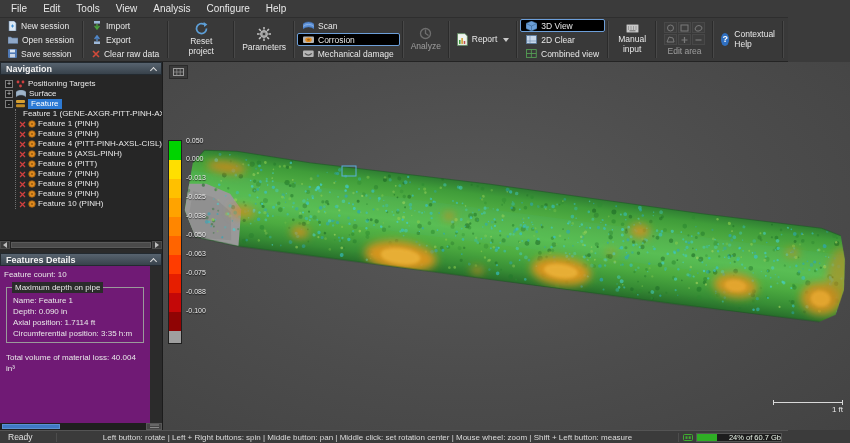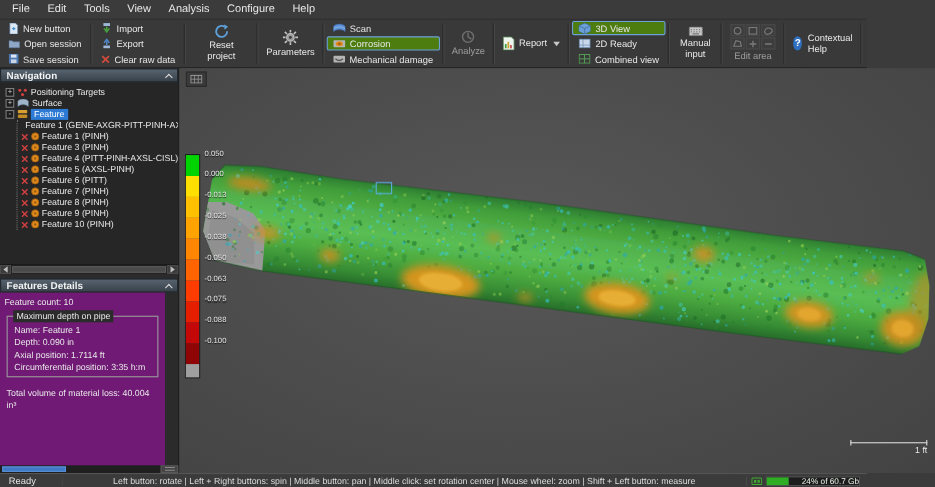--- a/index.html
+++ b/index.html
@@ -10,21 +10,21 @@
   
   .menubar{position:absolute;top:0;left:0;right:0;height:18px;display:flex;align-items:center;padding:0 3px;font-size:10px;background:#3b3b3b;border-bottom:1px solid #2e2e2e}
   .menu-item{padding:2px 8px;border-radius:2px;cursor:default}
 
   
   .toolbar{position:absolute;top:18px;left:0;right:0;height:44px;background:#393939;border-bottom:1px solid #242424;display:flex;align-items:stretch;padding:1px 2px}
   .vsep{width:2px;margin:2px 2px;border-left:1px solid #2b2b2b;border-right:1px solid #484848}
   .tb-col{display:flex;flex-direction:column;justify-content:center;gap:1px}
   .tb-row{display:flex;align-items:center;gap:4px;padding:0 5px;height:13px;font-size:8.5px;white-space:nowrap;border-radius:2px;border:1px solid transparent}
   .tb-big{display:flex;flex-direction:column;align-items:center;justify-content:center;gap:2px;font-size:8.5px;text-align:center;line-height:1.15;padding:0 5px;min-width:34px}
-  .sel{background:#4d7c0f;border:1px solid #6d9fd9}
+  .sel{background:#000000;border:1px solid #6d9fd9}
   .disabled{opacity:.55}
   .dd-caret{width:0;height:0;border-left:3px solid transparent;border-right:3px solid transparent;border-top:4px solid #c9c9c9;margin-left:2px}
   .ea-grid{display:grid;grid-template-columns:repeat(3,13px);grid-auto-rows:11px;gap:1px;justify-content:center}
   .ea-cell{background:#424242;border:1px solid #565656;display:flex;align-items:center;justify-content:center}
   .help-circ{width:13px;height:13px;border-radius:50%;background:#2f6fc0;color:#fff;font-size:9px;font-weight:bold;display:flex;align-items:center;justify-content:center}
 
   
   .left{position:absolute;top:62px;left:0;width:163px;height:368px;background:#2b2b2b;border-right:1px solid #1c1c1c}
   .phead{position:absolute;left:0;right:0;height:13px;background:linear-gradient(#57636f,#38424b);display:flex;align-items:center;padding:0 5px;font-size:9px;font-weight:bold;border:1px solid #232a30;color:#f2f2f2}
   .caret-up{margin-left:auto;width:5px;height:5px;border-left:1.2px solid #dcdcdc;border-top:1.2px solid #dcdcdc;transform:rotate(45deg);margin-top:3px}
@@ -88,21 +88,21 @@
     <span class="menu-item">Help</span>
   </div>
 
   <div class="toolbar">
     <div class="tb-col">
       <div class="tb-row">
         <svg width="9" height="10" viewBox="0 0 9 10">
             <path d="M1 0h5l2 2v8H1z" fill="#dce9f5" stroke="#6a87a8" stroke-width="0.6"></path>
             <path d="M3 5h3M4.5 3.5v3" stroke="#3f8fd4" stroke-width="1"></path>
           </svg>
-        <span>New button</span>
+        <span>New session</span>
       </div>
       <div class="tb-row">
         <svg width="10" height="8" viewBox="0 0 10 8">
             <path d="M0 7.5V1h3l1 1h6v5.5z" fill="#8fa8c8" stroke="#5a7394" stroke-width="0.6"></path>
           </svg>
         <span>Open session</span>
       </div>
       <div class="tb-row">
         <svg width="9" height="9" viewBox="0 0 9 9">
             <rect width="9" height="9" rx="1" fill="#4f79b5"></rect>
@@ -205,21 +205,21 @@
             <path d="M5.5 0L11 2.5v5L5.5 10 0 7.5v-5z" fill="#6b9fd8" stroke="#39648f" stroke-width="0.6"></path>
             <path d="M5.5 10V5M0 2.5l5.5 2.5L11 2.5" stroke="#39648f" stroke-width="0.6" fill="none"></path>
           </svg>
         <span>3D View</span>
       </div>
       <div class="tb-row">
         <svg width="11" height="9" viewBox="0 0 11 9">
             <rect x="0.5" y="0.5" width="10" height="8" fill="#c8d8ea" stroke="#5a7aa0" stroke-width="0.8"></rect>
             <path d="M0.5 6h10M4 0.5V8.5" stroke="#5a7aa0" stroke-width="0.5"></path>
           </svg>
-        <span>2D Ready</span>
+        <span>2D Clear</span>
       </div>
       <div class="tb-row">
         <svg width="11" height="9" viewBox="0 0 11 9">
             <rect x="0.5" y="0.5" width="10" height="8" fill="none" stroke="#55a055" stroke-width="0.9"></rect>
             <path d="M5.5 0.5v8M0.5 4.5h10" stroke="#55a055" stroke-width="0.9"></path>
           </svg>
         <span>Combined view</span>
       </div>
     </div>
     <div class="vsep"></div>

